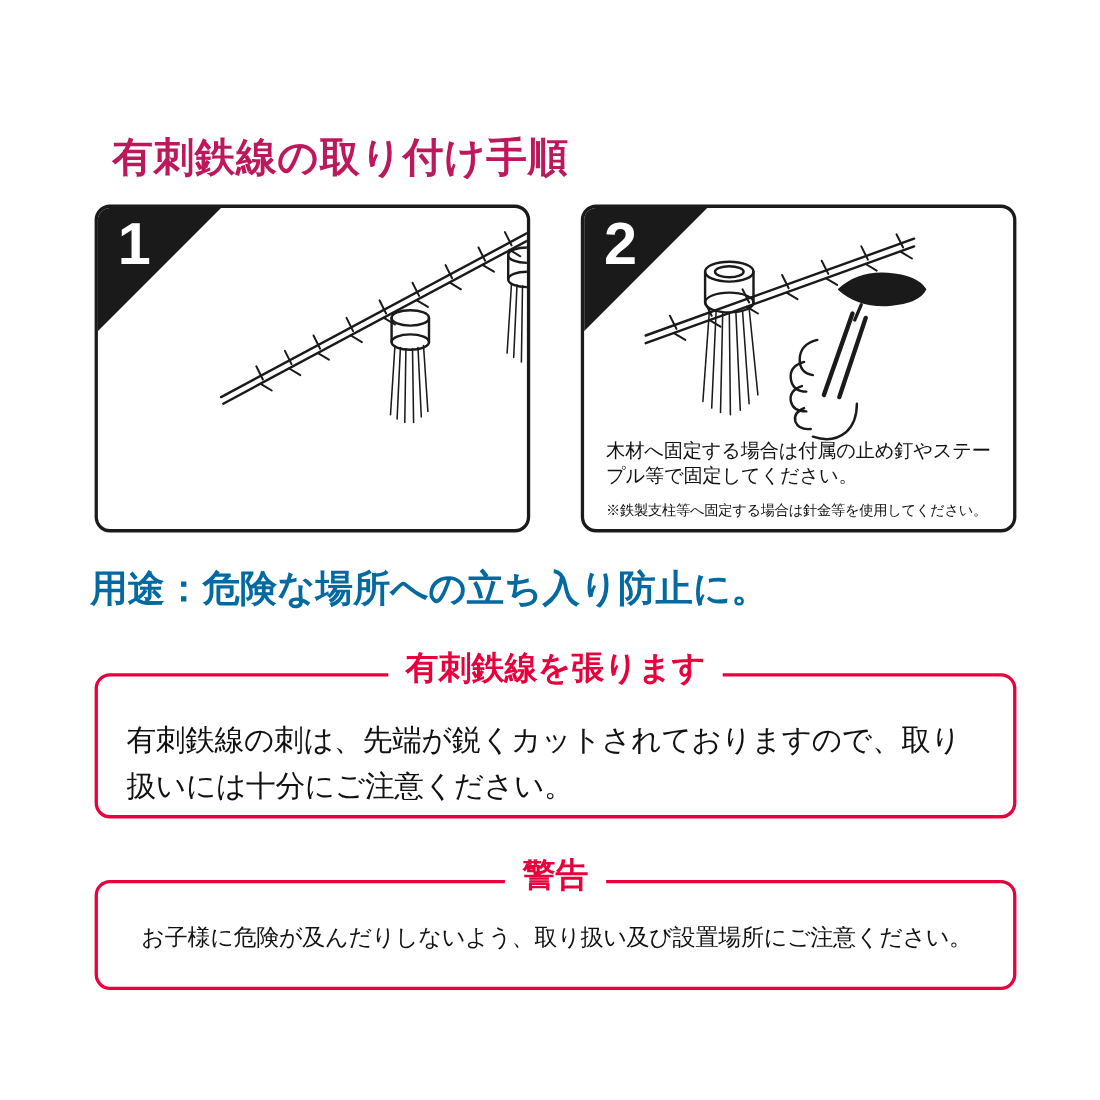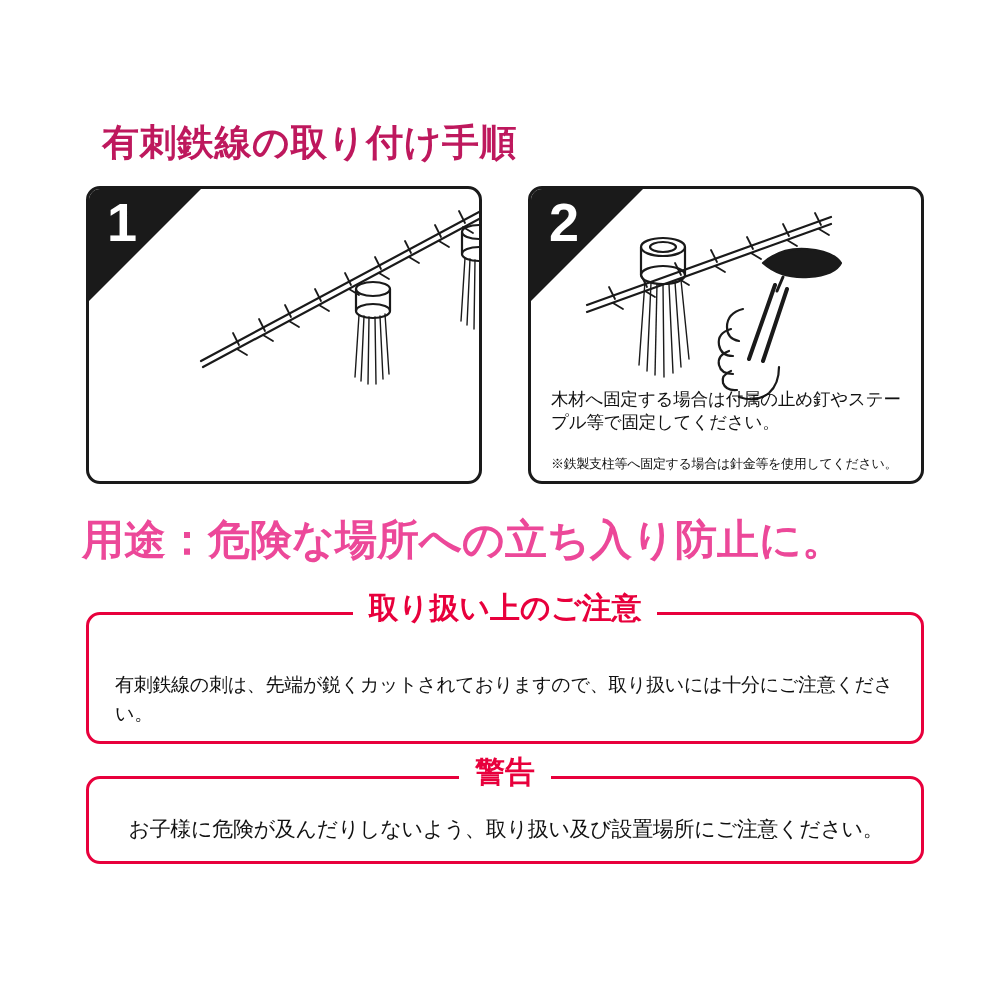--- a/index.html
+++ b/index.html
@@ -103,50 +103,50 @@
     letter-spacing: -0.2px;
   }
   .step-card.right .step-caption {
     bottom: 8px;
     font-size: 17.5px;
   }
   .caption-note {
     display: block;
     font-size: 13px;
     line-height: 1.3;
-    margin-top: 21px;
+    margin-top: 11px;
     letter-spacing: -0.3px;
   }
 
   
   .usage {
     position: absolute;
     left: 82px;
     top: 512px;
-    font-size: 42px;
+    font-size: 34px;
     font-weight: bold;
-    color: #ec4899;
+    color: #0369a1;
     white-space: nowrap;
     letter-spacing: 0px;
   }
   .usage .usage-label { }
   .usage .usage-text { }
 
   
   .notice {
     position: absolute;
     left: 86px;
     width: 838px;
     border: 3px solid #e8003c;
     border-radius: 14px;
     box-sizing: border-box;
     background: #ffffff;
   }
   .notice.caution { top: 612px; height: 132px; }
-  .notice.warning { top: 776px; height: 88px; }
+  .notice.warning { top: 800px; height: 100px; }
 
   .notice-title {
     position: absolute;
     top: -22px;
     left: 0;
     width: 100%;
     text-align: center;
     font-size: 30px;
     font-weight: bold;
     color: #e8003c;
@@ -155,22 +155,22 @@
   .notice-title span {
     background: #ffffff;
     padding: 0 16px;
     display: inline-block;
   }
 
   .notice-body {
     position: absolute;
     left: 26px;
     right: 24px;
-    top: 55px;
-    font-size: 19px;
+    top: 38px;
+    font-size: 27px;
     line-height: 1.55;
     color: #111111;
     letter-spacing: -0.3px;
   }
   .notice.warning .notice-body {
     top: 34px;
     font-size: 21px;
     text-align: center;
   }
 </style>
@@ -338,21 +338,21 @@
       </div>
     </div>
   </div>
 
   <div class="usage">
     <span class="usage-label">用途：</span><span class="usage-text">危険な場所への立ち入り防止に。</span>
   </div>
 
   <div class="notice caution">
     <div class="notice-title">
-      <span>取り扱い上のご注意</span>
+      <span>有刺鉄線を張ります</span>
     </div>
     <div class="notice-body">有刺鉄線の刺は、先端が鋭くカットされておりますので、取り扱いには十分にご注意ください。</div>
   </div>
 
   <div class="notice warning">
     <div class="notice-title">
       <span>警告</span>
     </div>
     <div class="notice-body">お子様に危険が及んだりしないよう、取り扱い及び設置場所にご注意ください。</div>
   </div>

